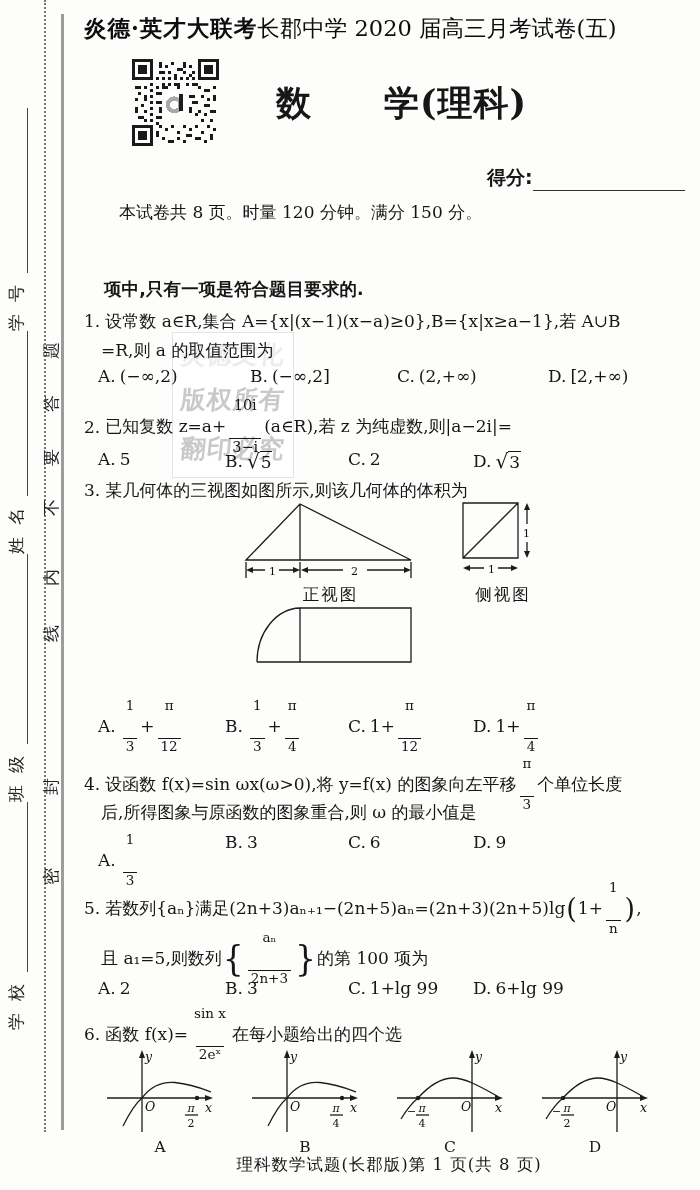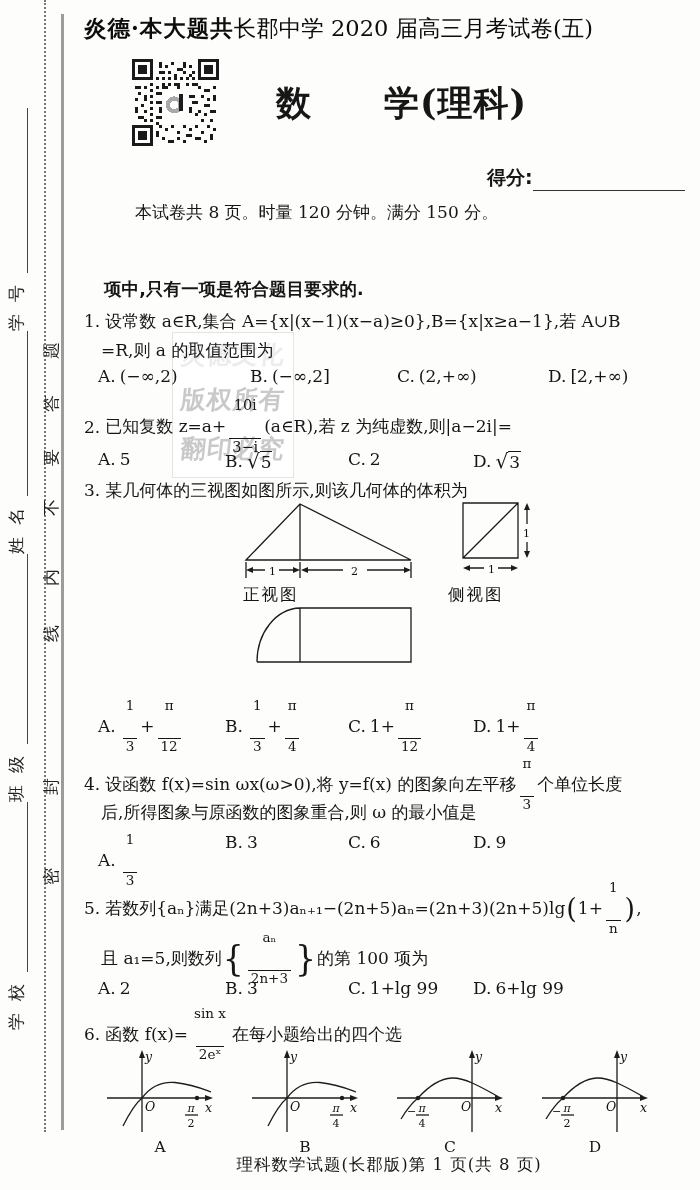--- a/index.html
+++ b/index.html
@@ -28,21 +28,21 @@
   .wm .w2{top:50px;}
   .wm .w3{top:99px;}
 
   
   .hline{position:absolute;left:84px;top:13px;width:612px;font-size:22.5px;white-space:nowrap;color:#0d0d0d;}
   .hline .brand{font-weight:bold;letter-spacing:1px;}
   .subject{position:absolute;left:276px;top:80px;font-size:35px;font-weight:bold;letter-spacing:1px;white-space:nowrap;}
   .score{position:absolute;left:487px;top:165px;display:flex;align-items:flex-end;}
   .score .slab{font-size:19px;font-weight:bold;font-family:"DejaVu Sans",sans-serif;text-align:right;}
   .score .sline{width:152px;height:20px;border-bottom:1.6px solid #333;}
-  .info{position:absolute;left:119px;top:201px;font-size:17px;white-space:nowrap;margin-left:16px;}
+  .info{position:absolute;left:119px;top:201px;font-size:17px;white-space:nowrap;}
   .sec{position:absolute;font-size:17.4px;font-weight:bold;white-space:nowrap;
        font-family:"DejaVu Sans","Liberation Sans",sans-serif;letter-spacing:.2px;}
 
   
   .qline{position:absolute;font-size:17px;white-space:nowrap;z-index:1;}
   .mrow{display:flex;align-items:center;}
   .qn{margin-right:5px;}
   .frac{display:inline-flex;flex-direction:column;align-items:center;font-size:13.5px;
         line-height:1.18;margin:0 3px;text-align:center;}
   .frac .n{padding:0 3px;}
@@ -57,21 +57,21 @@
   .optrow{position:absolute;left:98px;font-size:17px;z-index:1;height:40px;}
   .opt{position:absolute;top:0;display:flex;align-items:center;white-space:nowrap;}
   .ol{margin-right:4px;}
   .c1{left:0}.c2{left:152px}.c3{left:299px}.c4{left:450px}
   .d1{left:0}.d2{left:127px}.d3{left:250px}.d4{left:375px}
 
   
   svg line, svg path, svg polyline{stroke:#1c1c1c;stroke-width:1.3;fill:none;}
   svg .fil{fill:#1c1c1c;stroke:none;}
   svg text{font-size:12.5px;fill:#111;font-family:"DejaVu Serif",serif;}
-  .cap{position:absolute;font-size:16.5px;letter-spacing:2px;z-index:1;}
+  .cap{position:absolute;font-size:16.5px;letter-spacing:2px;text-align:center;z-index:1;}
   .gwrap{position:absolute;top:1048px;width:110px;height:88px;}
   .gletter{position:absolute;top:1138px;width:110px;text-align:center;font-size:15.5px;}
   svg .it{font-style:italic;}
   svg .sm{font-size:11px;}
 
   .footer{position:absolute;left:84px;top:1154px;width:610px;text-align:center;
           font-size:16.5px;letter-spacing:1px;}
 </style>
 </head>
 <body>
@@ -98,21 +98,21 @@
   </div>
   <span class="seal" style="top:339px">题</span>
   <span class="seal" style="top:392px">答</span>
   <span class="seal" style="top:446px">要</span>
   <span class="seal" style="top:496px">不</span>
   <span class="seal" style="top:566px">内</span>
   <span class="seal" style="top:622px">线</span>
   <span class="seal" style="top:775px">封</span>
   <span class="seal" style="top:865px">密</span>
 
-  <div class="hline"><span class="brand">炎德·本大题共</span><span>长郡中学 2020 届高三月考试卷(五)</span></div>
+  <div class="hline"><span class="brand">炎德·英才大联考</span><span>长郡中学 2020 届高三月考试卷(五)</span></div>
 
   <svg class="abs" style="left:132px;top:57px" width="87" height="91" viewBox="0 0 29 29" shape-rendering="crispEdges">
     <g fill="#1a1a1a" stroke="none">
       <rect x="0" y="0" width="7" height="7"></rect>
         <rect x="22" y="0" width="7" height="7"></rect>
         <rect x="0" y="22" width="7" height="7"></rect>
     </g>
     <g fill="#ffffff" stroke="none">
       <rect x="1" y="1" width="5" height="5"></rect>
         <rect x="23" y="1" width="5" height="5"></rect>

